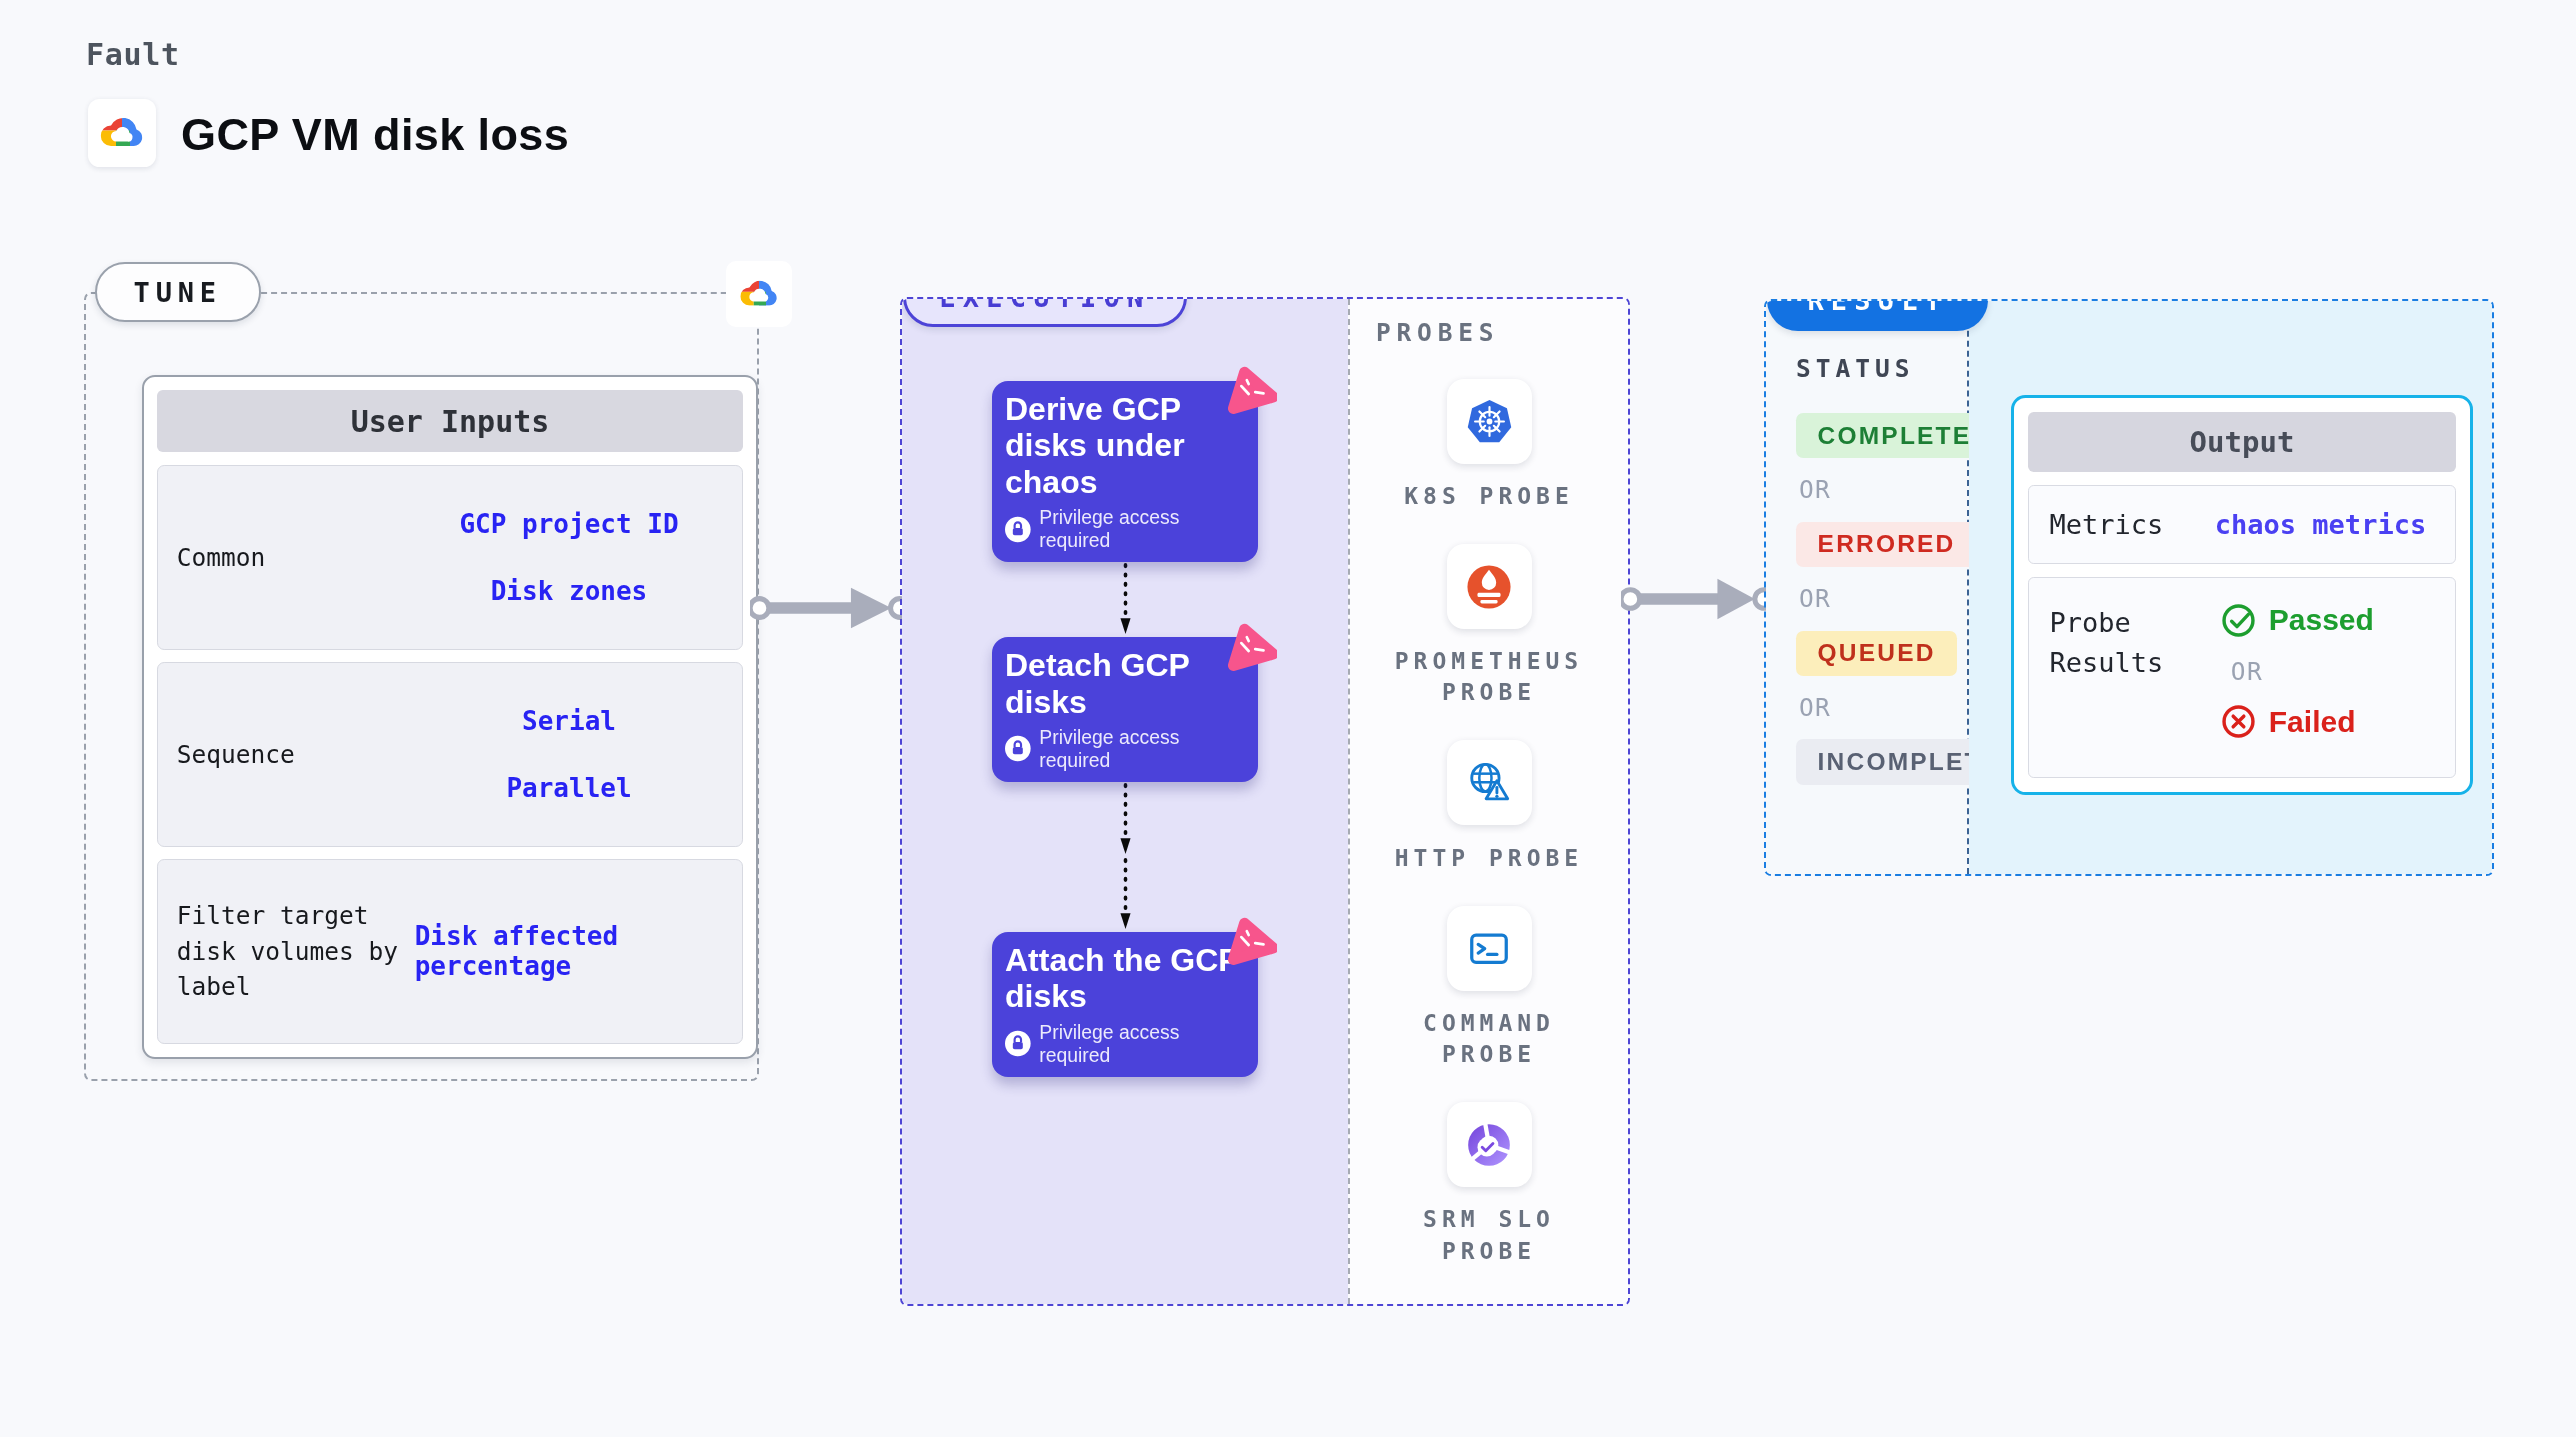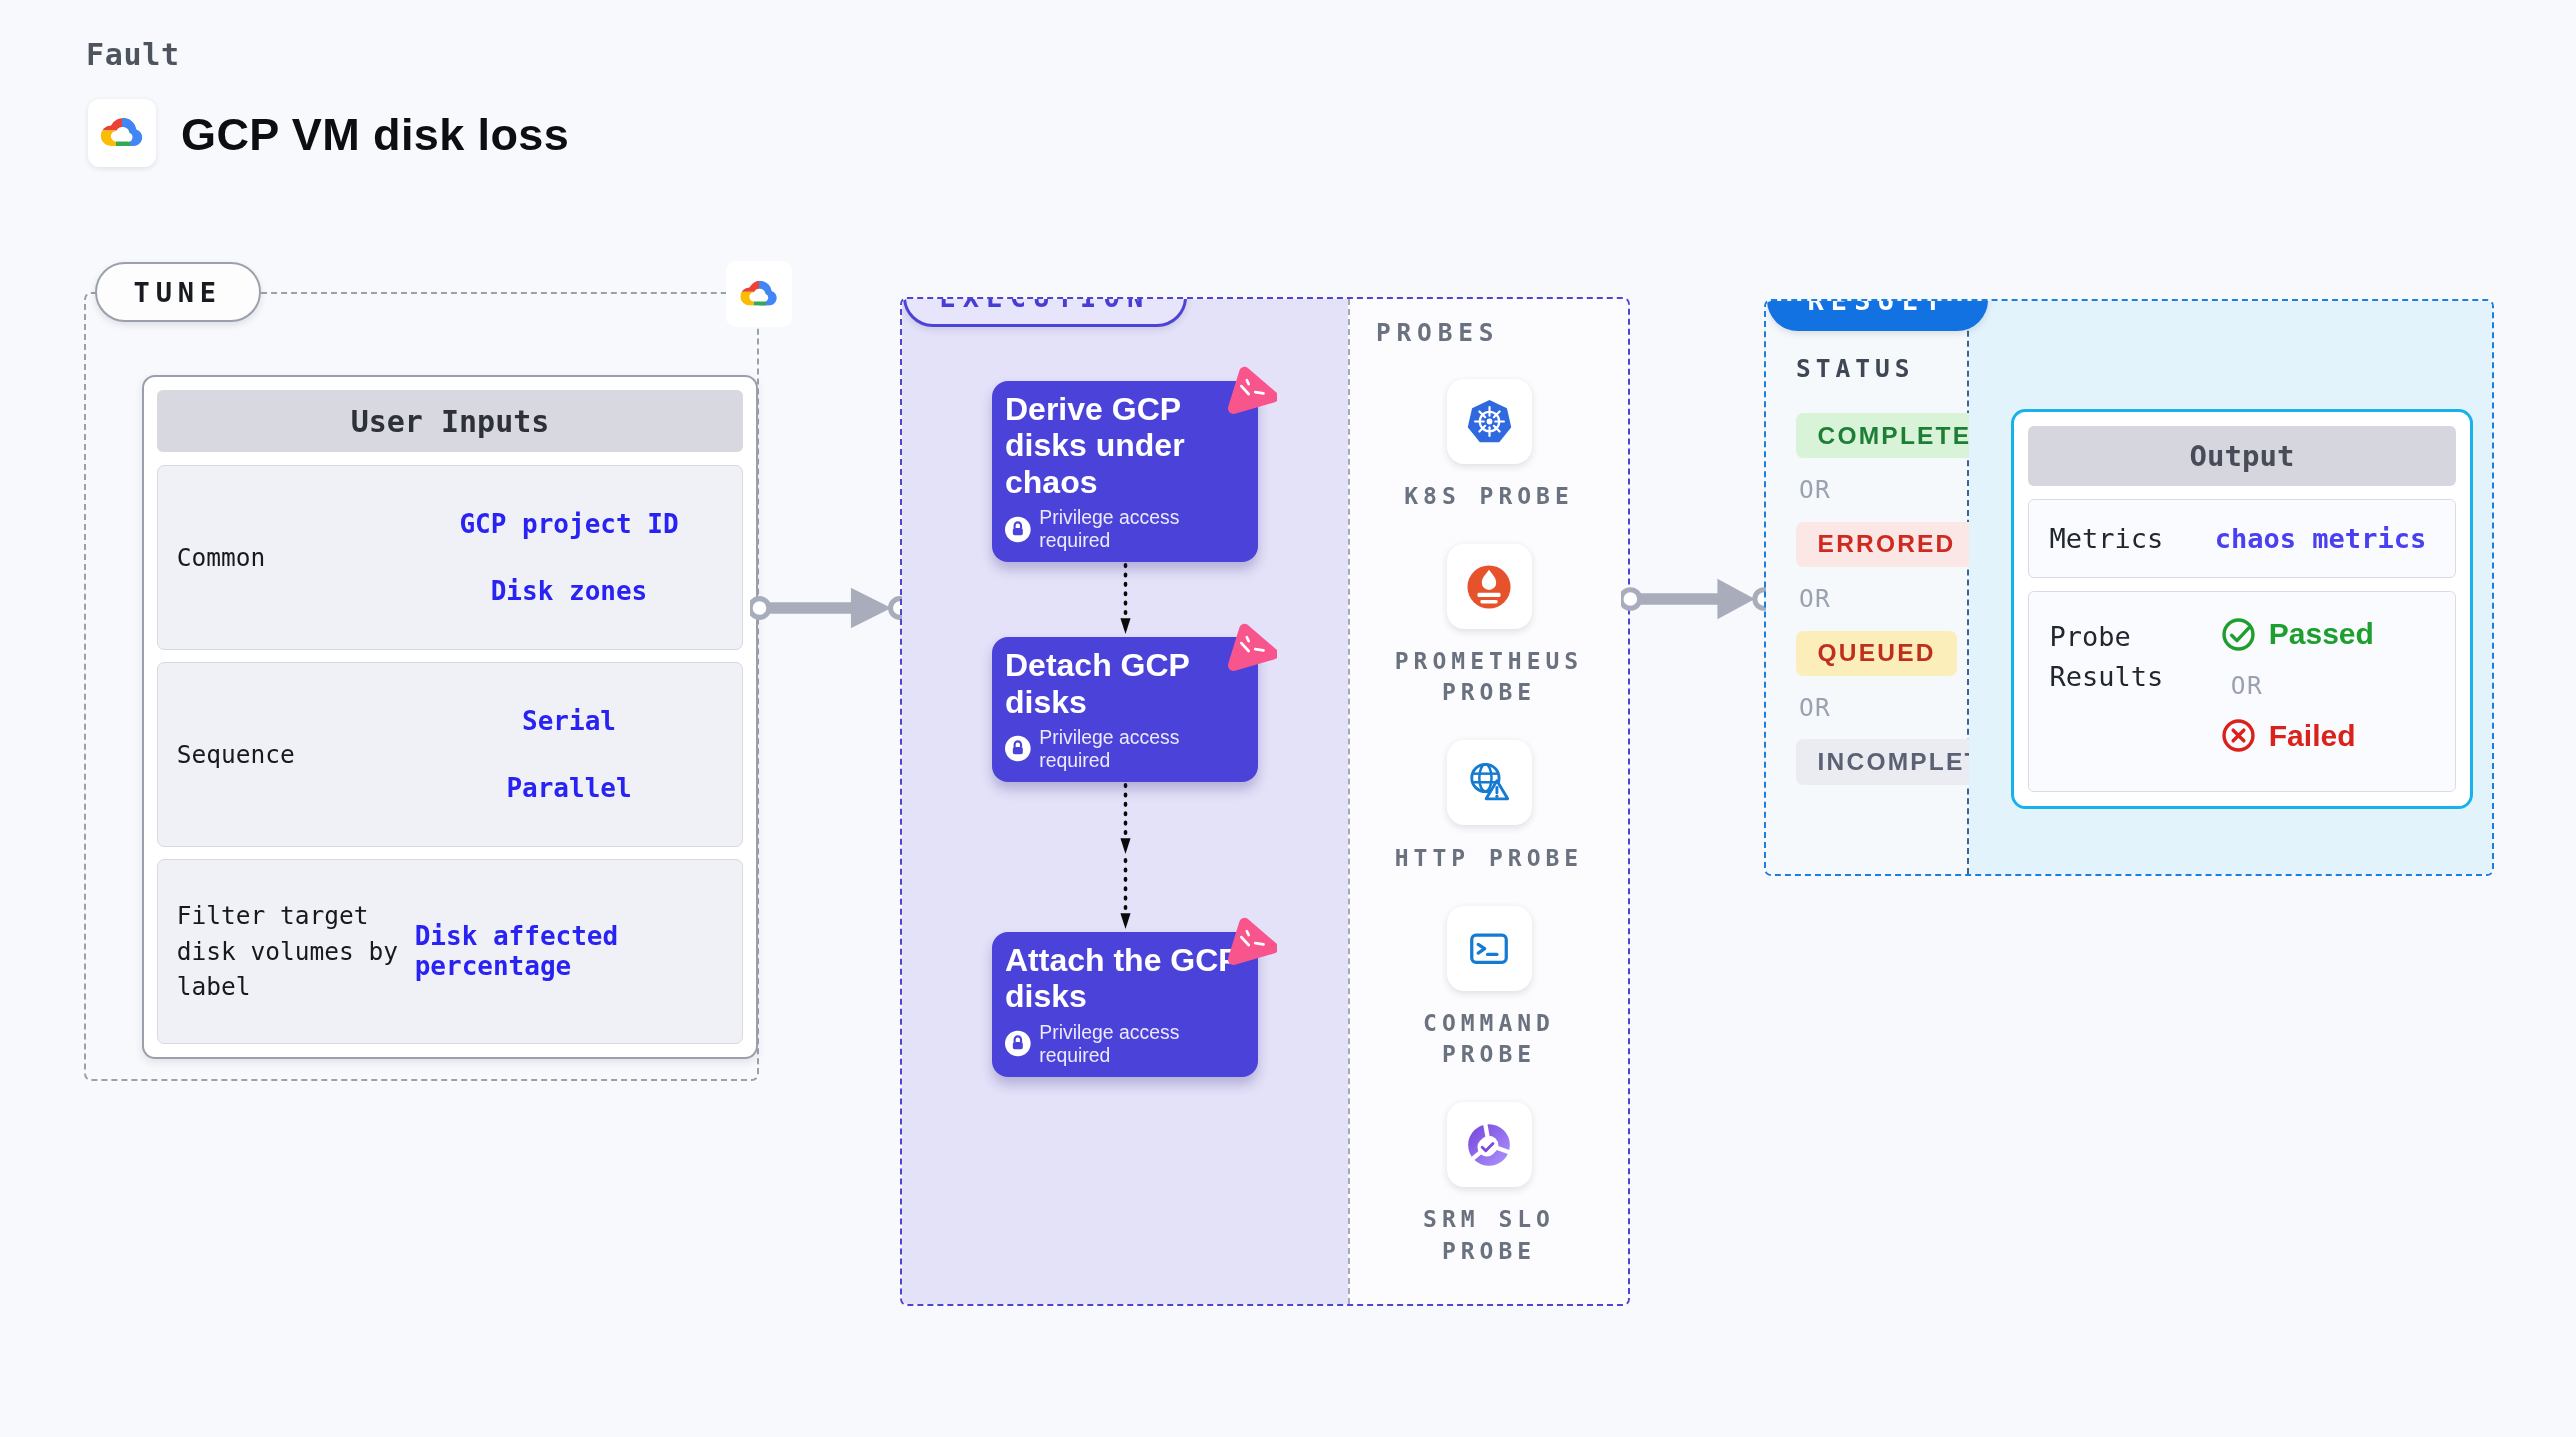--- a/index.html
+++ b/index.html
@@ -154,21 +154,21 @@
   .st-completed{ background:#d9f3d9; color:#1d7f35; }
   .st-errored{ background:#fbe8e6; color:#cf2a20; }
   .st-queued{ background:#fceebb; color:#bf301c; }
   .st-incompleted{ background:#eaecf2; color:#596173; }
   .status-or{
     font-family:"DejaVu Sans Mono", monospace; font-size:24.5px; color:#9aa2b2;
     letter-spacing:1.4px; margin:17.3px 0; padding-left:2.9px;
   }
   .output-region{ flex:1; background:#e3f3fc; position:relative; }
   .output-card{
-    position:absolute; left:42px; top:108px; width:462px; height:400px;
+    position:absolute; left:42px; top:94px; width:462px; height:400px;
     background:#fff; border:3.6px solid #16b2e9; border-radius:14.4px;
     padding:14.4px; display:flex; flex-direction:column;
   }
   .output-header{
     height:60px; flex:none; background:#d6d6df; border-radius:5.8px;
     display:flex; align-items:center; justify-content:center;
     font-family:"DejaVu Sans Mono", monospace; font-weight:700; font-size:29px; color:#474c58;
   }
   .output-row{
     border:1.4px solid #d9dbe3; border-radius:5.8px; background:#fafbfe;

